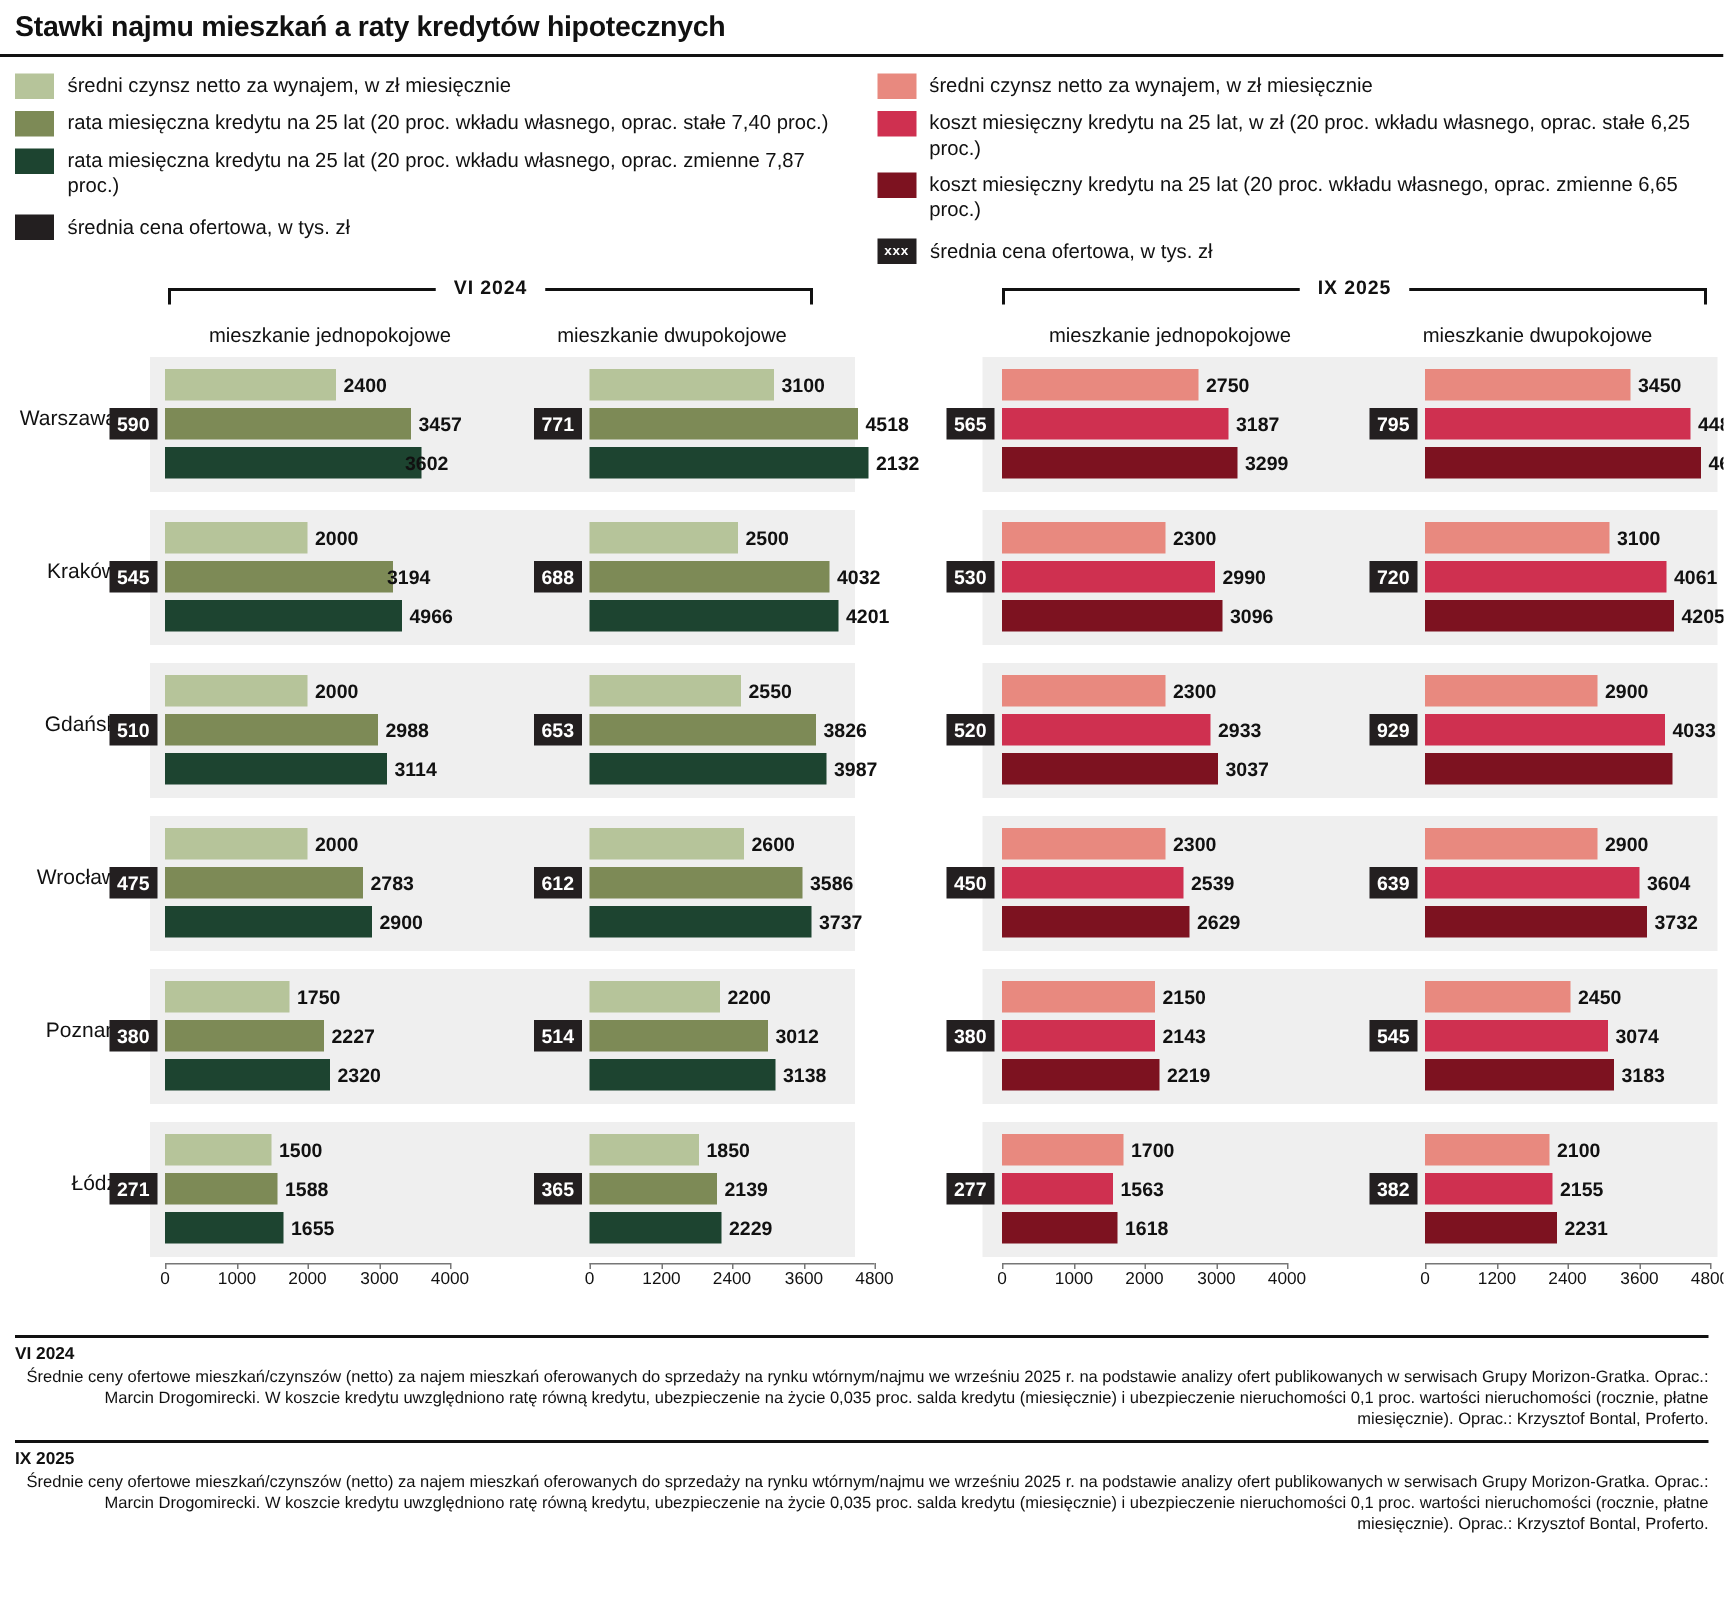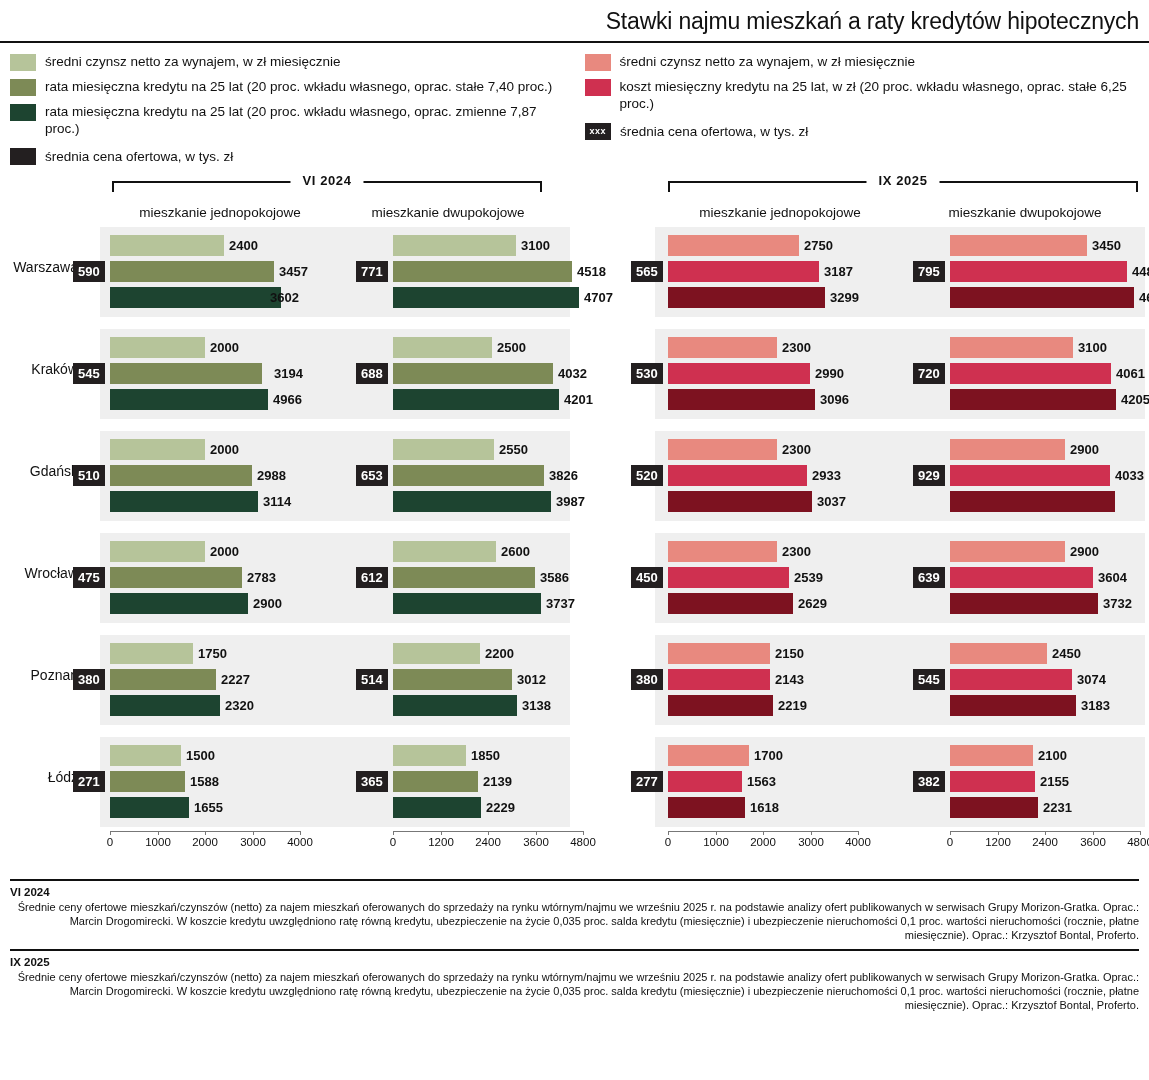--- a/index.html
+++ b/index.html
@@ -7,21 +7,21 @@
     width:1149px;
     background:#ffffff;
     font-family:"Liberation Sans", sans-serif;
     color:#111;
     -webkit-font-smoothing:antialiased;
   }
   .page{position:relative;width:1149px;min-height:1080px;padding:0;box-sizing:border-box;}
 
   
   .title{
-    font-size:23px;font-weight:normal;padding:8px 10px 6px 10px;letter-spacing:-0.2px;text-align:right;
+    font-size:19px;font-weight:bold;padding:8px 10px 6px 10px;letter-spacing:-0.2px;
   }
   .title-rule{height:2px;background:#111;margin:0 0 0 0;}
 
   
   .legend{
     display:flex;padding:10px 10px 4px 10px;box-sizing:border-box;
   }
   .legend-col{width:50%;box-sizing:border-box;padding-right:10px;}
   .legend-col.right{padding-left:10px;}
   .legend-row{display:flex;align-items:flex-start;margin-bottom:7px;}
@@ -107,20 +107,24 @@
       </div>
     </div>
     <div class="legend-col right">
       <div class="legend-row">
         <span class="swatch" style="background:#e8897f"></span>
         <span class="legend-text">średni czynsz netto za wynajem, w zł miesięcznie</span>
       </div>
       <div class="legend-row tall">
         <span class="swatch" style="background:#cf3050"></span>
         <span class="legend-text">koszt miesięczny kredytu na 25 lat, w zł (20 proc. wkładu własnego, oprac. stałe 6,25 proc.)</span>
+      </div>
+      <div class="legend-row tall">
+        <span class="swatch" style="background:#7d1220"></span>
+        <span class="legend-text">koszt miesięczny kredytu na 25 lat (20 proc. wkładu własnego, oprac. zmienne 6,65 proc.)</span>
       </div>
       <div class="legend-price">
         <span class="price-chip">xxx</span>
         <span class="legend-text">średnia cena ofertowa, w tys. zł</span>
       </div>
     </div>
   </div>
 
   <div class="periods" id="periods">
       <div class="period" style="left: 112px; width: 430px;">
@@ -157,21 +161,21 @@
         <div class="bar" style="left: 110px; top: 34px; width: 164px; background: rgb(125, 138, 86);"></div>
         <div class="bar-val" style="left: 279px; top: 34px;">3457</div>
         <div class="bar" style="left: 110px; top: 60px; width: 171px; background: rgb(29, 68, 48);"></div>
         <div class="bar-val" style="left: 270px; top: 60px;">3602</div>
         <div class="chip" style="left: 73px; top: 34px;">590</div>
         <div class="bar" style="left: 393px; top: 8px; width: 123px; background: rgb(182, 196, 154);"></div>
         <div class="bar-val" style="left: 521px; top: 8px;">3100</div>
         <div class="bar" style="left: 393px; top: 34px; width: 179px; background: rgb(125, 138, 86);"></div>
         <div class="bar-val" style="left: 577px; top: 34px;">4518</div>
         <div class="bar" style="left: 393px; top: 60px; width: 186px; background: rgb(29, 68, 48);"></div>
-        <div class="bar-val" style="left: 584px; top: 60px;">4707</div>
+        <div class="bar-val" style="left: 584px; top: 60px;">2132</div>
         <div class="chip" style="left: 356px; top: 34px;">771</div>
         <div class="bar" style="left: 668px; top: 8px; width: 131px; background: rgb(232, 137, 127);"></div>
         <div class="bar-val" style="left: 804px; top: 8px;">2750</div>
         <div class="bar" style="left: 668px; top: 34px; width: 151px; background: rgb(207, 48, 80);"></div>
         <div class="bar-val" style="left: 824px; top: 34px;">3187</div>
         <div class="bar" style="left: 668px; top: 60px; width: 157px; background: rgb(125, 18, 32);"></div>
         <div class="bar-val" style="left: 830px; top: 60px;">3299</div>
         <div class="chip" style="left: 631px; top: 34px;">565</div>
         <div class="bar" style="left: 950px; top: 8px; width: 137px; background: rgb(232, 137, 127);"></div>
         <div class="bar-val" style="left: 1092px; top: 8px;">3450</div>
@@ -181,21 +185,21 @@
         <div class="bar-val" style="left: 1139px; top: 60px;">4643</div>
         <div class="chip" style="left: 913px; top: 34px;">795</div>
       </div>
       <div class="city-band" style="position: absolute; left: 0px; right: 0px; top: 102px; height: 102px;">
         <div class="band-bg" style="left: 100px; width: 470px; top: 0px; height: 90px;"></div>
         <div class="band-bg" style="left: 655px; width: 490px; top: 0px; height: 90px;"></div>
         <div class="city-label" style="top: 32px;">Kraków</div>
         <div class="bar" style="left: 110px; top: 8px; width: 95px; background: rgb(182, 196, 154);"></div>
         <div class="bar-val" style="left: 210px; top: 8px;">2000</div>
         <div class="bar" style="left: 110px; top: 34px; width: 152px; background: rgb(125, 138, 86);"></div>
-        <div class="bar-val" style="left: 274px; top: 34px;">3194</div>
+        <div class="bar-val" style="left: 258px; top: 34px;">3194</div>
         <div class="bar" style="left: 110px; top: 60px; width: 158px; background: rgb(29, 68, 48);"></div>
         <div class="bar-val" style="left: 273px; top: 60px;">4966</div>
         <div class="chip" style="left: 73px; top: 34px;">545</div>
         <div class="bar" style="left: 393px; top: 8px; width: 99px; background: rgb(182, 196, 154);"></div>
         <div class="bar-val" style="left: 497px; top: 8px;">2500</div>
         <div class="bar" style="left: 393px; top: 34px; width: 160px; background: rgb(125, 138, 86);"></div>
         <div class="bar-val" style="left: 558px; top: 34px;">4032</div>
         <div class="bar" style="left: 393px; top: 60px; width: 166px; background: rgb(29, 68, 48);"></div>
         <div class="bar-val" style="left: 564px; top: 60px;">4201</div>
         <div class="chip" style="left: 356px; top: 34px;">688</div>

